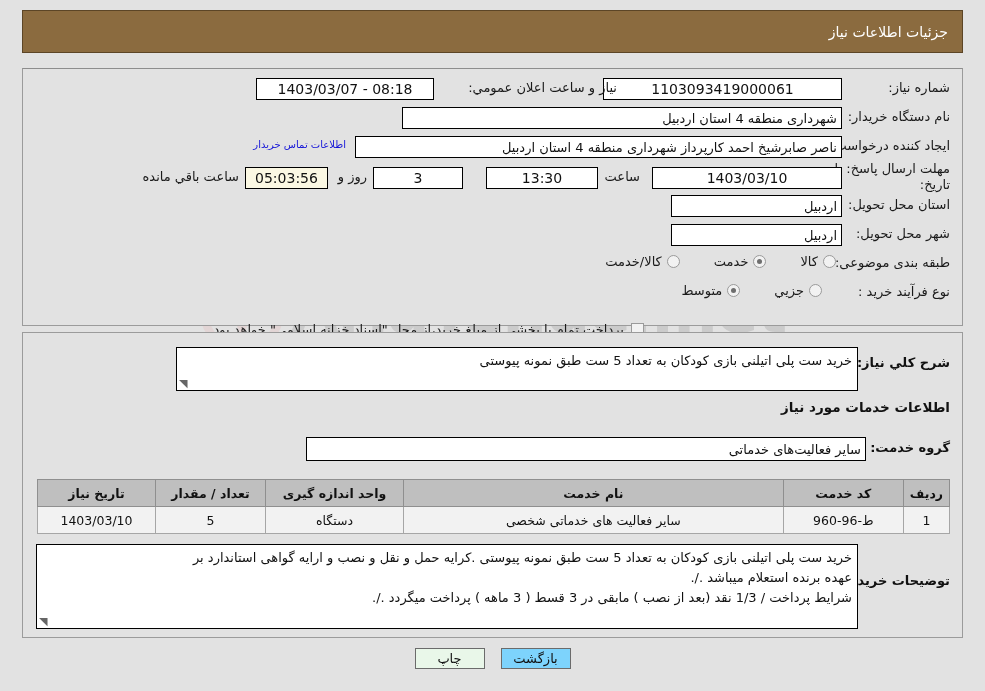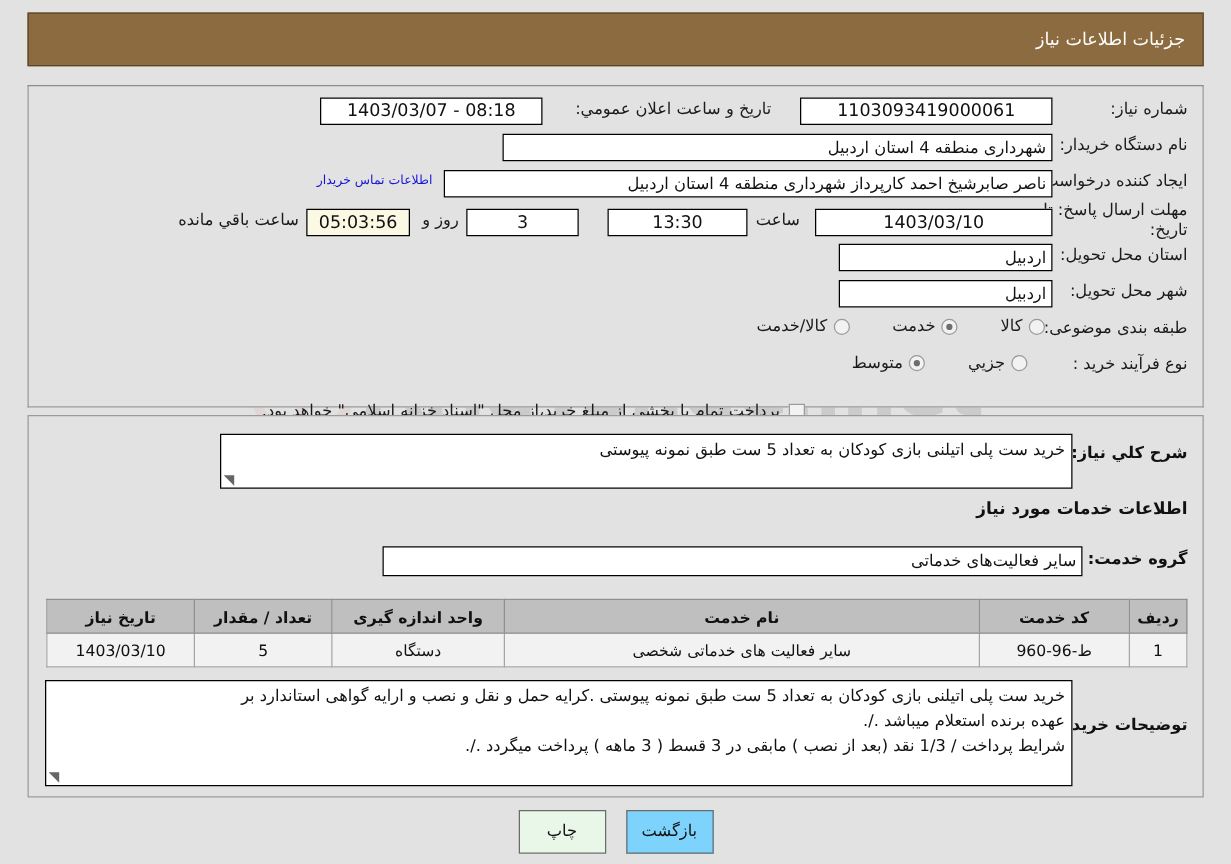--- a/index.html
+++ b/index.html
@@ -157,21 +157,21 @@
   }
 
   
   .btns {
     position: absolute; left: 0; right: 0; top: 648px;
     display: flex; justify-content: center; gap: 16px;
     z-index: 3;
   }
   .btn {
     border: 1px solid #6b6b6b;
-    height: 35px; min-width: 70px;
+    height: 21px; min-width: 70px;
     display: flex; align-items: center; justify-content: center;
     font-size: 13px; color: #111;
     cursor: pointer;
   }
   .btn.print { background: #e9f7e9; }
   .btn.back  { background: #7dd3fc; }
 </style>
 </head>
 <body>
 
@@ -189,24 +189,24 @@
 
   <div class="titlebar">
     <span>جزئیات اطلاعات نیاز</span>
   </div>
 
   <div class="panel-top">
 
     <div class="row" style="top:11px; right:12px;">
       <span class="lbl">شماره نیاز:</span>
     </div>
-    <div class="box num" style="position:absolute; top:9px; right:120px; width:202px;">1103093419000061</div>
+    <div class="box num" style="position:absolute; top:9px; right:120px; width:239px;">1103093419000061</div>
 
     <div class="row" style="top:11px; right:345px;">
-      <span class="lbl">تاریخ و ساعت اعلان عمومي:</span>
+      <span class="lbl">نیاز و ساعت اعلان عمومي:</span>
     </div>
     <div class="box num" style="position:absolute; top:9px; right:528px; width:178px;">1403/03/07 - 08:18</div>
 
     <div class="row" style="top:40px; right:12px;">
       <span class="lbl">نام دستگاه خریدار:</span>
     </div>
     <div class="box rgt" style="position:absolute; top:38px; right:120px; width:440px;">شهرداری منطقه 4 استان اردبیل</div>
 
     <div class="row" style="top:69px; right:12px;">
       <span class="lbl">ایجاد کننده درخواست:</span>

